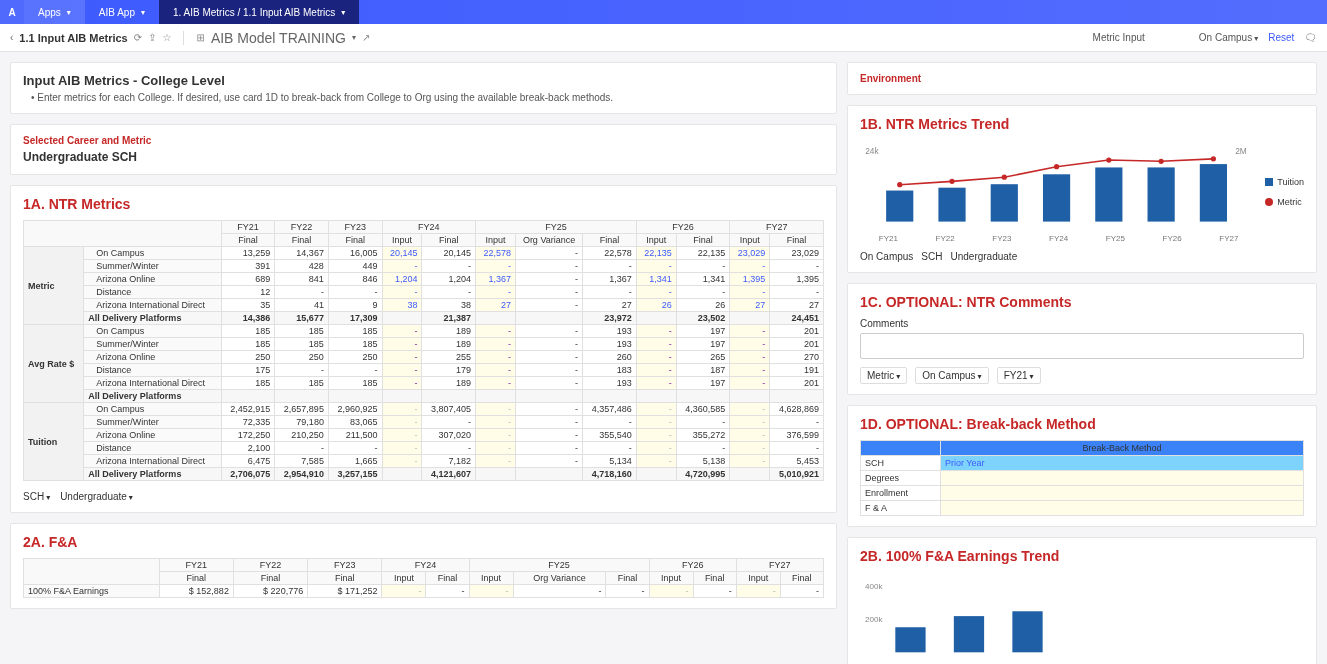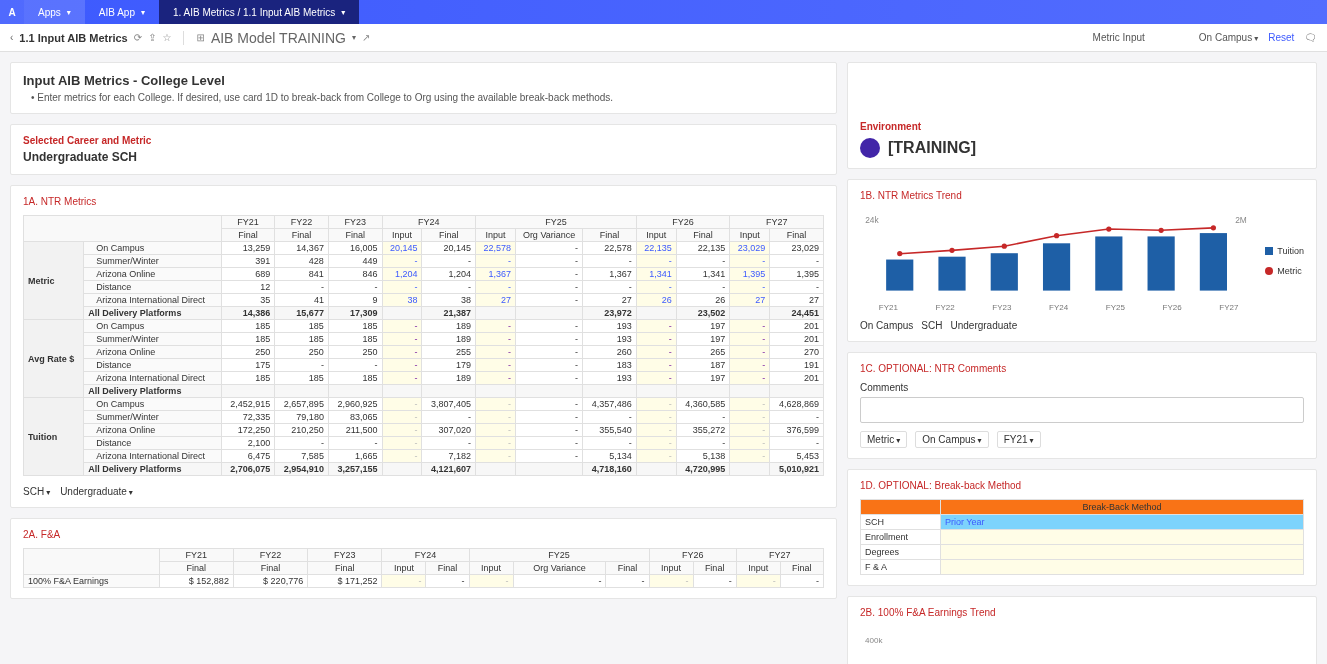--- a/index.html
+++ b/index.html
@@ -29,56 +29,56 @@
 .right-col { width: 470px; display: flex; flex-direction: column; gap: 10px; }
 
 .card { background: white; border: 1px solid #e5e5e5; border-radius: 2px; padding: 10px 12px; }
 .page-title { font-size: 13px; font-weight: 600; margin-bottom: 4px; }
 .page-sub { font-size: 10px; color: #555; }
 .bullet::before { content: "• "; margin-left: 8px; }
 
 .section-label-red { color: #c62828; font-size: 10px; font-weight: 600; }
 .section-value { font-size: 12px; font-weight: 600; margin-top: 4px; }
 
-.card-title { color: #c62828; font-size: 10px; font-weight: 400; margin-bottom: 8px; }
+.card-title { color: #c62828; font-size: 14px; font-weight: 700; margin-bottom: 8px; }
 
 table.grid { border-collapse: collapse; width: 100%; font-size: 9px; }
 table.grid th, table.grid td { border: 1px solid #e0e0e0; padding: 1px 4px; text-align: right; white-space: nowrap; height: 13px; }
 table.grid th { background: #f9f9f9; font-weight: normal; text-align: center; }
 table.grid td.label { text-align: left; background: #fafafa; }
 table.grid .group-label { text-align: left; font-weight: 600; background: #f2f2f2; vertical-align: middle; }
 table.grid .group-sub { text-align: left; padding-left: 12px; }
 table.grid .totals td { background: #f7f7f7; font-weight: 600; }
 table.grid .input-cell { background: #fffde7; color: #3d5afe; }
 table.grid .input-cell-purple { background: #fffde7; color: #7b1fa2; }
 table.grid .blank-input { background: #fffde7; color: #bbb; }
 
 .pager { display: flex; gap: 10px; margin-top: 10px; font-size: 10px; }
 .pager-item { cursor: pointer; color: #333; }
 
-.env-label { font-size: 10px; color: #c62828; font-weight: 600; margin-top: 48px; }
+.env-label { font-size: 10px; color: #c62828; font-weight: 600; }
 .env-row { display: flex; align-items: center; gap: 8px; margin-top: 6px; }
 .env-dot { width: 20px; height: 20px; border-radius: 50%; background: #4225a8; }
 .env-name { font-size: 16px; font-weight: 600; }
 
 .chart-wrap { position: relative; }
 .chart-svg { width: 100%; height: 90px; }
 .chart-legend { font-size: 9px; display: flex; gap: 10px; }
 .chart-xlabels { display: flex; justify-content: space-around; font-size: 8px; color: #777; margin-top: 2px; }
 .chart-selectors { display: flex; gap: 8px; margin-top: 8px; font-size: 10px; }
 .chart-selectors span { color: #333; }
 
 .comments-label { font-size: 10px; margin: 4px 0; }
 .comments-input { width: 100%; height: 26px; border: 1px solid #ccc; border-radius: 2px; padding: 2px 4px; }
 .filter-row { display: flex; gap: 8px; margin-top: 8px; font-size: 10px; }
 .filter-pill { border: 1px solid #ddd; padding: 2px 6px; border-radius: 2px; cursor: pointer; }
 
 table.bb { width: 100%; border-collapse: collapse; font-size: 9px; margin-top: 4px; }
 table.bb th, table.bb td { border: 1px solid #e0e0e0; padding: 2px 4px; text-align: left; }
-table.bb th { background: #f97316; text-align: center; font-weight: normal; }
+table.bb th { background: #3b82f6; text-align: center; font-weight: normal; }
 table.bb td.val { background: #fffde7; }
 table.bb td.prior { background: #7dd3fc; color: #3d5afe; }
 
 .fa-chart-svg { width: 100%; height: 90px; }
 
 .legend-sq { display:inline-block; width:8px; height:8px; background:#1e5fa6; margin-right:4px; vertical-align:middle;}
 .legend-ci { display:inline-block; width:8px; height:8px; border-radius:50%; background:#c62828; margin-right:4px; vertical-align:middle;}
 .y-axis-label { font-size: 8px; fill: #888; }
 </style>
 </head>
@@ -482,24 +482,20 @@
           </tr>
         </tbody>
       </table>
     </div>
   </div>
 
   <div class="right-col">
 
     <div class="card">
       <div class="env-label">Environment</div>
-      <div class="env-row">
-        <div class="env-dot"></div>
-        <div class="env-name">[TRAINING]</div>
-      </div>
     </div>
 
     <div class="card">
       <div class="card-title">1B. NTR Metrics Trend</div>
       <div class="chart-wrap" style="display:flex; gap:8px;">
         <div style="flex:1;">
           <svg class="chart-svg" viewBox="0 0 380 80">
             <text x="5" y="10" class="y-axis-label">24k</text>
             <text x="370" y="10" class="y-axis-label" text-anchor="end">2M</text>
             <g id="trend-bars">
@@ -563,25 +559,25 @@
               <th style="width:80px;"></th>
               <th>Break-Back Method</th>
             </tr>
           </thead>
         <tbody id="bb-body">
             <tr>
               <td>SCH</td>
               <td class="prior">Prior Year</td>
             </tr>
             <tr>
+              <td>Degrees</td>
+              <td class="val"></td>
+            </tr>
+            <tr>
               <td>Enrollment</td>
-              <td class="val"></td>
-            </tr>
-            <tr>
-              <td>Degrees</td>
               <td class="val"></td>
             </tr>
             <tr>
               <td>F &amp; A</td>
               <td class="val"></td>
             </tr>
           </tbody>
       </table>
     </div>
 

